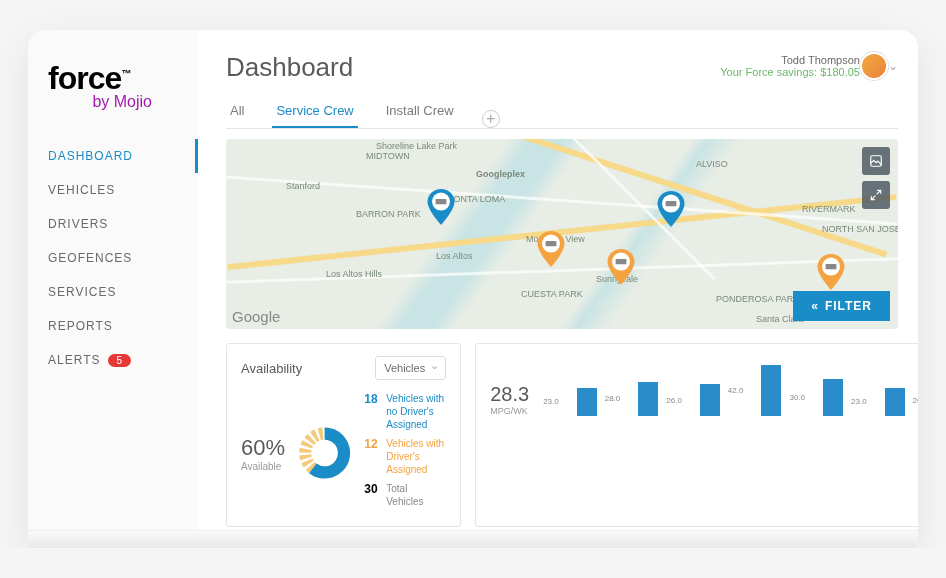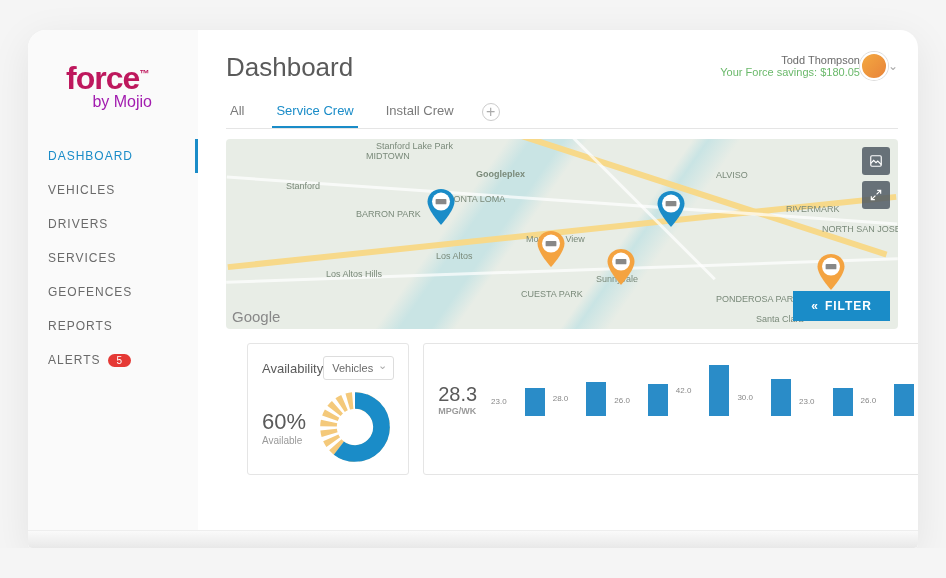--- a/index.html
+++ b/index.html
@@ -1,73 +1,73 @@
 <!DOCTYPE html>
 <html><head>
 <meta charset="utf-8">
 <style>
 * { margin: 0; padding: 0; box-sizing: border-box; font-family: -apple-system, BlinkMacSystemFont, "Segoe UI", Arial, sans-serif; }
 body { background: #f5f5f5; display: flex; justify-content: center; align-items: flex-start; padding-top: 30px; }
 .laptop { width: 890px; background: #fff; border-radius: 18px 18px 4px 4px; box-shadow: 0 10px 40px rgba(0,0,0,0.08); position: relative; overflow: hidden; }
 .screen { display: flex; height: 500px; }
 .sidebar { width: 170px; background: #fafafa; padding: 30px 0 0 0; }
 .logo { padding: 0 20px 28px 20px; }
-.logo-main { font-size: 32px; font-weight: 700; color: #be185d; letter-spacing: -1px; margin-left: 18px; }
+.logo-main { font-size: 32px; font-weight: 700; color: #000000; letter-spacing: -1px; }
 .logo-sub { font-size: 16px; color: #a21caf; text-align: right; margin-top: -4px; padding-right: 26px; }
 .nav { list-style: none; }
 .nav li { padding: 10px 20px; font-size: 12px; letter-spacing: 1px; color: #6a6a6a; cursor: pointer; display: flex; align-items: center; gap: 8px; border-right: 3px solid transparent; }
 .nav li.active { color: #1a8cc8; border-right-color: #1a8cc8; }
 .badge { background: #e53935; color: #fff; border-radius: 10px; font-size: 10px; padding: 1px 8px; display: inline-block; }
 .main { flex: 1; padding: 22px 20px 0 28px; overflow: hidden; }
 .header { display: flex; justify-content: space-between; align-items: flex-start; margin-bottom: 12px; }
 .title { font-size: 26px; color: #5a5a5a; font-weight: 400; }
 .user { text-align: right; font-size: 11px; display: flex; align-items: center; }
 .user-text { display: flex; flex-direction: column; align-items: flex-end; }
 .user-name { color: #6a6a6a; }
 .user-savings { color: #6bb96b; }
 .avatar { width: 28px; height: 28px; border-radius: 50%; background: linear-gradient(135deg,#f4a940,#e8833a); border: 2px solid #fff; box-shadow: 0 0 0 1px #ddd; }
 .chev { color: #aaa; font-size: 12px; }
-.tabs { display: flex; align-items: center; gap: 24px; border-bottom: 1px solid #e5e5e5; margin-bottom: 10px; }
+.tabs { display: flex; align-items: flex-end; gap: 24px; border-bottom: 1px solid #e5e5e5; margin-bottom: 10px; }
 .tab { font-size: 13px; color: #7a7a7a; padding: 8px 4px; cursor: pointer; border-bottom: 2px solid transparent; }
 .tab.active { color: #1a8cc8; border-bottom-color: #1a8cc8; }
 .tab-add { color: #aaa; font-size: 16px; border: 1px solid #ccc; border-radius: 50%; width: 18px; height: 18px; display: flex; align-items: center; justify-content: center; cursor: pointer; line-height: 1; }
 .map { position: relative; height: 190px; border-radius: 4px; overflow: hidden; margin-bottom: 14px;
   background: linear-gradient(125deg,#e8ede6 0%,#e8ede6 35%,#c9e4e4 38%,#c9e4e4 42%,#e8ede6 45%,#e8ede6 58%,#c9e4e4 60%,#e8ede6 64%,#e8ede6 100%);
 }
 .map-road { position: absolute; background: #f7d98a; height: 6px; }
 .map-road.r1 { width: 100%; top: 90px; transform: rotate(-6deg); }
 .map-road.r2 { width: 70%; top: 40px; right: 0; transform: rotate(18deg); }
 .map-grey { position: absolute; background: #fff; height: 3px; opacity: 0.7; }
 .map-label { position: absolute; font-size: 9px; color: #7a8a7a; white-space: nowrap; }
 .pin { position: absolute; width: 30px; height: 36px; }
 .pin svg { width: 100%; height: 100%; }
 .map-ctrl { position: absolute; right: 8px; top: 8px; display: flex; flex-direction: column; gap: 6px; }
 .map-btn { width: 28px; height: 28px; background: rgba(80,90,100,0.85); color: #fff; border-radius: 3px; display: flex; align-items: center; justify-content: center; font-size: 14px; cursor: pointer; }
 .filter-btn { position: absolute; right: 8px; bottom: 8px; background: #1a8cc8; color: #fff; padding: 8px 18px; font-size: 12px; font-weight: 600; letter-spacing: 1px; border: none; cursor: pointer; display: flex; align-items: center; gap: 6px; }
-.cards { display: flex; gap: 14px; margin-left: 21px; }
+.cards { display: flex; gap: 14px; }
 .card { flex: 1; border: 1px solid #e5e5e5; border-radius: 3px; padding: 12px 14px; }
 .card-head { display: flex; justify-content: space-between; align-items: center; margin-bottom: 12px; }
 .card-title { font-size: 13px; color: #5a5a5a; }
 .select { border: 1px solid #ddd; font-size: 11px; color: #6a6a6a; padding: 5px 20px 5px 8px; border-radius: 3px; position: relative; cursor: pointer; }
 .select::after { content: "⌄"; position: absolute; right: 6px; top: 2px; color: #aaa; }
 .avail-body { display: flex; align-items: center; gap: 14px; }
 .avail-pct { font-size: 22px; color: #5a5a5a; }
 .avail-pct-sub { font-size: 10px; color: #9a9a9a; }
 .pie { width: 70px; height: 70px; }
 .legend { font-size: 10px; line-height: 1.3; }
 .legend-row { display: flex; gap: 6px; margin-bottom: 6px; }
 .legend-num { font-weight: 600; font-size: 12px; min-width: 16px; }
 .legend-num.blue { color: #1a8cc8; }
 .legend-num.orange { color: #f4a340; }
 .legend-txt { color: #888; max-width: 90px; }
 .legend-txt.blue { color: #1a8cc8; }
 .legend-txt.orange { color: #f4a340; }
 .fuel-body { display: flex; align-items: flex-end; gap: 14px; }
 .fuel-val { font-size: 20px; color: #5a5a5a; }
-.fuel-sub { font-size: 9px; color: #9a9a9a; font-weight: bold; }
+.fuel-sub { font-size: 9px; color: #9a9a9a; }
 .bars { display: flex; align-items: flex-end; gap: 8px; height: 60px; flex: 1; }
 .bar-wrap { display: flex; flex-direction: row; align-items: center; gap: 18px; }
 .bar-val { font-size: 8px; color: #888; }
 .bar { width: 20px; background: #2a8cc8; }
 .google-mark { position: absolute; left: 6px; bottom: 4px; font-size: 15px; color: #888; }
 .laptop-base { height: 18px; background: linear-gradient(#fafafa,#e8e8e8); border-top: 1px solid #eee; border-radius: 0 0 4px 4px; }
 </style>
 </head>
 <body>
 
@@ -76,22 +76,22 @@
 
   <aside class="sidebar">
     <div class="logo">
       <div class="logo-main"><span>force</span><span style="font-size:10px;vertical-align:super">™</span></div>
       <div class="logo-sub">by Mojio</div>
     </div>
     <ul class="nav" id="nav">
           <li class="active">DASHBOARD</li>
           <li class="">VEHICLES</li>
           <li class="">DRIVERS</li>
+          <li class="">GEOFENCES</li>
           <li class="">SERVICES</li>
-          <li class="">GEOFENCES</li>
           <li class="">REPORTS</li>
           <li class="">ALERTS<span class="badge">5</span></li>
         </ul>
   </aside>
 
   <main class="main">
     <div class="header">
       <h1 class="title">Dashboard</h1>
       <div class="user">
         <div class="user-text">
@@ -112,34 +112,34 @@
 
     <div class="map">
       <div class="map-road r1"></div>
       <div class="map-road r2"></div>
       <div class="map-grey" style="width:100%;top:60px;transform:rotate(4deg)"></div>
       <div class="map-grey" style="width:100%;top:130px;transform:rotate(-2deg)"></div>
       <div class="map-grey" style="width:50%;top:20px;left:30%;transform:rotate(45deg)"></div>
       <div id="map-labels">
             <span class="map-label" style="left: 60px; top: 42px;">Stanford</span>
             <span class="map-label" style="left: 140px; top: 12px;">MIDTOWN</span>
-            <span class="map-label" style="left: 150px; top: 2px;">Stanford Lake Park</span>
+            <span class="map-label" style="left: 150px; top: 2px;">Shoreline Lake Park</span>
             <span class="map-label" style="left: 250px; top: 30px; font-weight: bold;">Googleplex</span>
             <span class="map-label" style="left: 220px; top: 55px;">MONTA LOMA</span>
             <span class="map-label" style="left: 130px; top: 70px;">BARRON PARK</span>
             <span class="map-label" style="left: 210px; top: 112px;">Los Altos</span>
             <span class="map-label" style="left: 100px; top: 130px;">Los Altos Hills</span>
             <span class="map-label" style="left: 300px; top: 95px;">Mountain View</span>
             <span class="map-label" style="left: 370px; top: 135px;">Sunnyvale</span>
             <span class="map-label" style="left: 295px; top: 150px;">CUESTA PARK</span>
             <span class="map-label" style="left: 490px; top: 155px;">PONDEROSA PARK</span>
-            <span class="map-label" style="left: 560px; top: 65px;">RIVERMARK</span>
+            <span class="map-label" style="left: 576px; top: 65px;">RIVERMARK</span>
             <span class="map-label" style="left: 596px; top: 85px;">NORTH SAN JOSE</span>
             <span class="map-label" style="left: 530px; top: 175px;">Santa Clara</span>
-            <span class="map-label" style="left: 470px; top: 31px; margin-left: 20px;">ALVISO</span>
+            <span class="map-label" style="left: 470px; top: 20px;">ALVISO</span>
           </div>
       <div id="map-pins">
             <div class="pin" style="left: 200px; top: 50px;"><svg viewBox="0 0 30 40">
                 <path d="M15 0C7 0 0 6 0 14c0 10 15 26 15 26s15-16 15-26C30 6 23 0 15 0z" fill="#1a8cc8"></path>
                 <circle cx="15" cy="14" r="10" fill="#fff"></circle>
                 <rect x="9" y="11" width="12" height="6" rx="1" fill="#888"></rect>
               </svg></div>
             <div class="pin" style="left: 310px; top: 92px;"><svg viewBox="0 0 30 40">
                 <path d="M15 0C7 0 0 6 0 14c0 10 15 26 15 26s15-16 15-26C30 6 23 0 15 0z" fill="#f4a340"></path>
                 <circle cx="15" cy="14" r="10" fill="#fff"></circle>
@@ -189,20 +189,34 @@
         </div>
         <div class="avail-body">
           <div>
             <div class="avail-pct">60%</div>
             <div class="avail-pct-sub">Available</div>
           </div>
           <svg class="pie" viewBox="0 0 42 42">
             <circle cx="21" cy="21" r="15.9" fill="none" stroke="#f4c97a" stroke-width="10" stroke-dasharray="3 2"></circle>
             <circle cx="21" cy="21" r="15.9" fill="none" stroke="#1a8cc8" stroke-width="10" stroke-dasharray="60 40" transform="rotate(-90 21 21)"></circle>
           </svg>
+          <div class="legend" id="legend">
+                <div class="legend-row">
+                  <span class="legend-num blue">18</span>
+                  <span class="legend-txt blue">Vehicles with no Driver's Assigned</span>
+                </div>
+                <div class="legend-row">
+                  <span class="legend-num orange">12</span>
+                  <span class="legend-txt orange">Vehicles with Driver's Assigned</span>
+                </div>
+                <div class="legend-row">
+                  <span class="legend-num ">30</span>
+                  <span class="legend-txt ">Total Vehicles</span>
+                </div>
+              </div>
         </div>
       </div>
 
       <div class="card">
         <div class="fuel-body">
           <div>
             <div class="fuel-val">28.3</div>
             <div class="fuel-sub">MPG/WK</div>
           </div>
           <div class="bars" id="bars">

